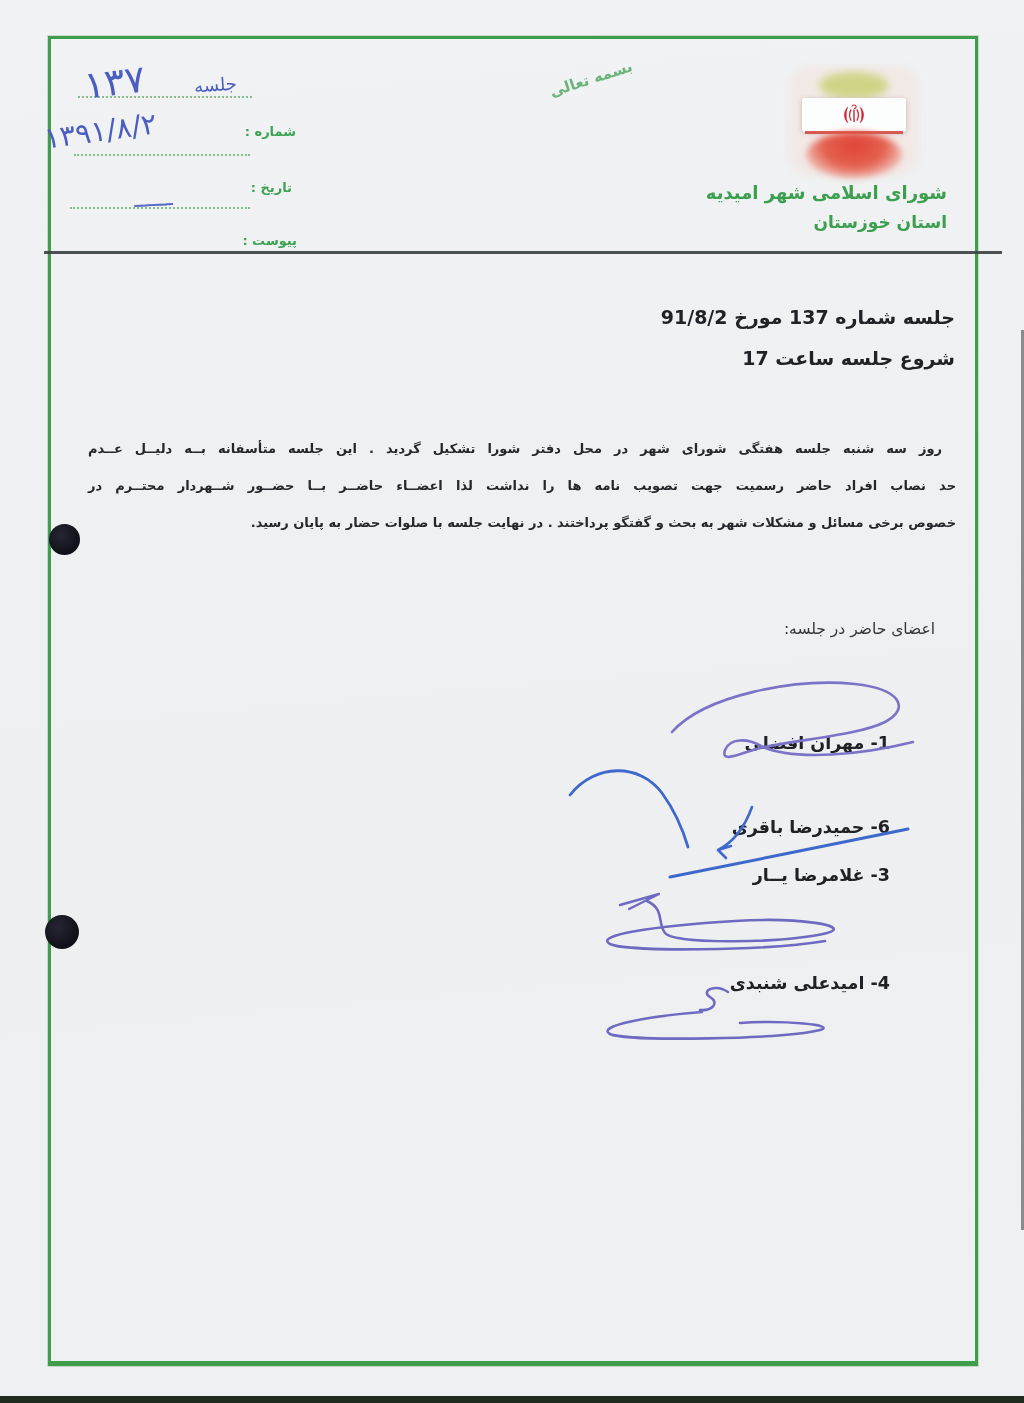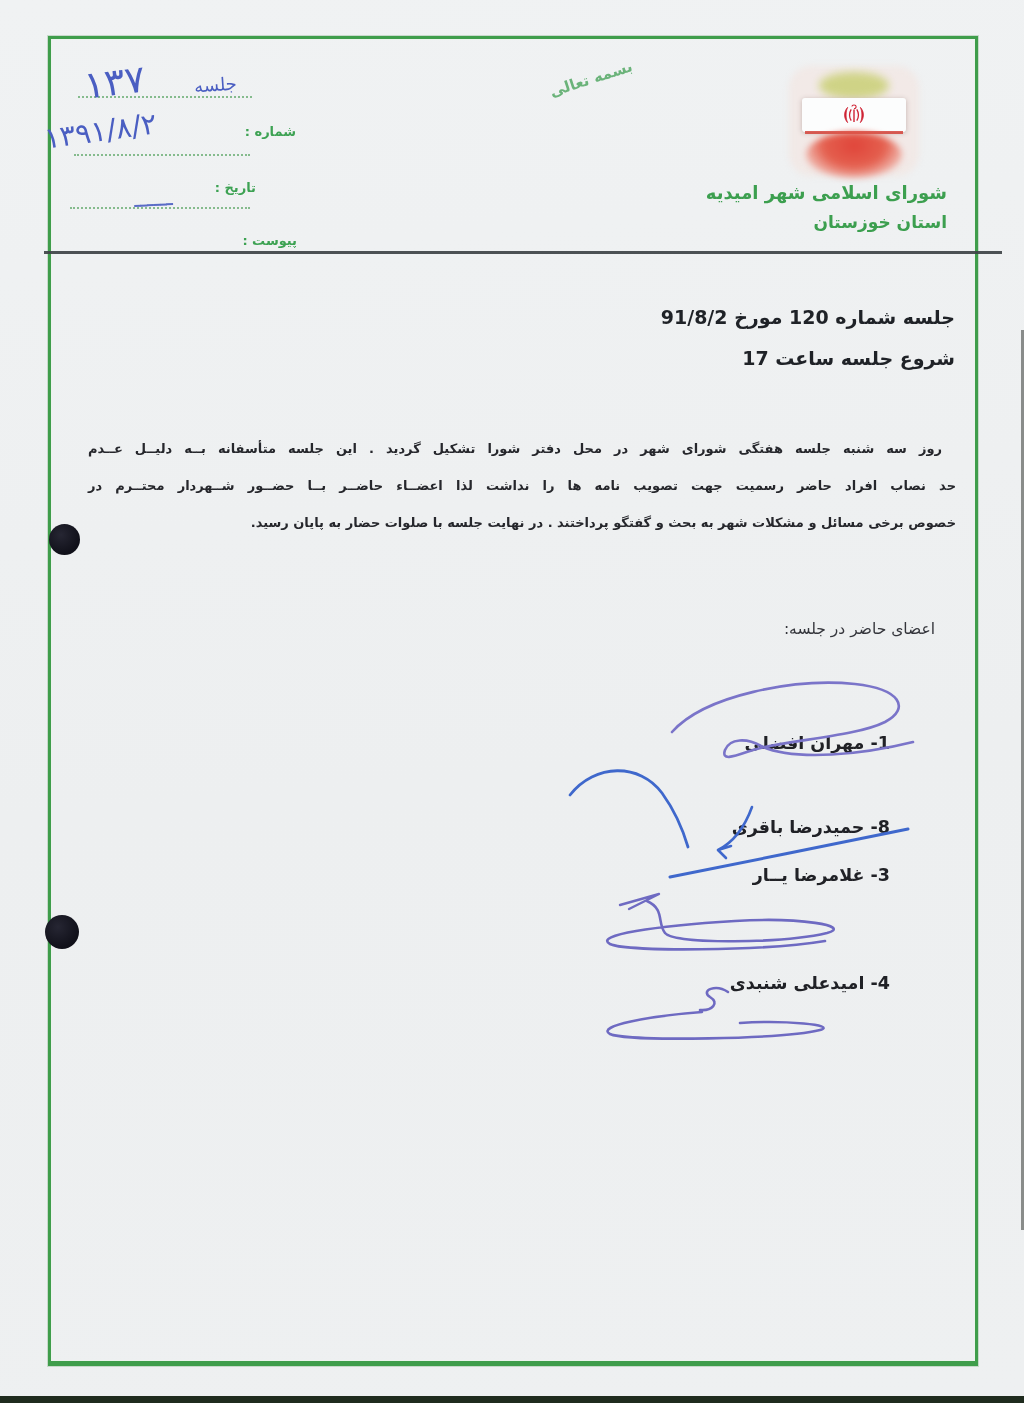--- a/index.html
+++ b/index.html
@@ -93,48 +93,48 @@
   </div>
 
   <div class="org" lang="fa" dir="rtl">
     <div class="l1">شورای اسلامی شهر امیدیه</div>
     <div class="l2">استان خوزستان</div>
   </div>
 
   <div class="ref-label" style="right:728px;top:80px;" lang="fa" dir="rtl">شماره :</div>
   <div class="leader" style="left:78px;top:96px;width:174px;"></div>
 
-  <div class="ref-label" style="right:768px;top:136px;" lang="fa" dir="rtl">تاریخ :</div>
+  <div class="ref-label" style="right:732px;top:136px;" lang="fa" dir="rtl">تاریخ :</div>
   <div class="leader" style="left:74px;top:154px;width:176px;"></div>
 
   <div class="ref-label" style="right:727px;top:189px;" lang="fa" dir="rtl">پیوست :</div>
   <div class="leader" style="left:70px;top:207px;width:180px;"></div>
 
   <div class="hw hw-word" lang="fa" dir="rtl">جلسه</div>
   <div class="hw hw-num" lang="fa" dir="rtl">۱۳۷</div>
   <div class="hw hw-date" lang="fa" dir="rtl">۱۳۹۱/۸/۲</div>
   <div class="hw hw-attach" lang="fa" dir="rtl">ــــــ</div>
 
   <div class="rule"></div>
 
   <div class="heading" lang="fa">
-    <div>جلسه شماره 120 مورخ 91/8/2</div>
+    <div>جلسه شماره 137 مورخ 91/8/2</div>
     <div>شروع جلسه ساعت 17</div>
   </div>
 
   <div class="minutes" lang="fa">
     <div class="jline indent">روز سه شنبه جلسه هفتگی شورای شهر در محل دفتر شورا تشکیل گردید . این جلسه متأسفانه بــه دلیــل عــدم</div>
     <div class="jline">حد نصاب افراد حاضر رسمیت جهت تصویب نامه ها را نداشت لذا اعضــاء حاضــر بــا حضــور شــهردار محتــرم در</div>
     <div class="last">خصوص برخی مسائل و مشکلات شهر به بحث و گفتگو پرداختند . در نهایت جلسه با صلوات حضار به پایان رسید.</div>
   </div>
 
   <div class="att-title" lang="fa">اعضای حاضر در جلسه:</div>
 
   <div class="member m1" lang="fa">1- مهران افضلی</div>
-  <div class="member m2" lang="fa">8- حمیدرضا باقری</div>
+  <div class="member m2" lang="fa">6- حمیدرضا باقری</div>
   <div class="member m3" lang="fa">3- غلامرضا یــار</div>
   <div class="member m4" lang="fa">4- امیدعلی شنبدی</div>
 
   <svg class="sig" style="left:555px;top:670px;" width="360" height="100" viewBox="0 0 360 100">
     <path d="M117,62 C150,25 240,8 300,14 C345,19 356,38 330,52 C300,67 230,70 198,80
              C180,86 166,92 170,80 C175,68 192,68 206,76 C240,92 310,84 358,72" stroke="#7a74c9" stroke-width="2.6"></path>
   </svg>
 
   <svg class="sig" style="left:540px;top:755px;" width="380" height="135" viewBox="0 0 380 135">
     <path d="M30,40 C55,8 100,8 122,38 C135,56 143,75 148,92" stroke="#3f68cc" stroke-width="2.8"></path>

